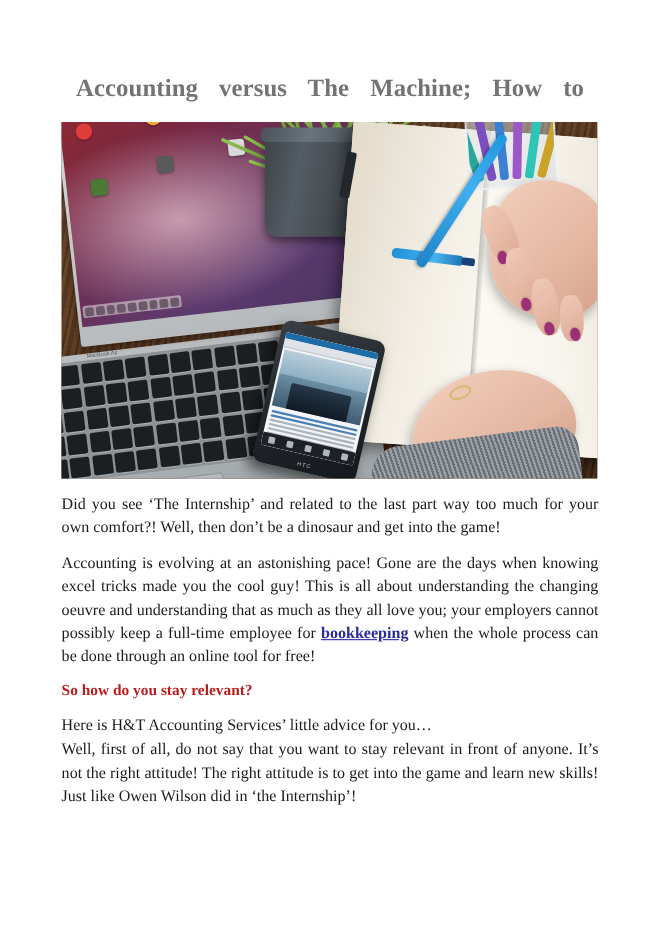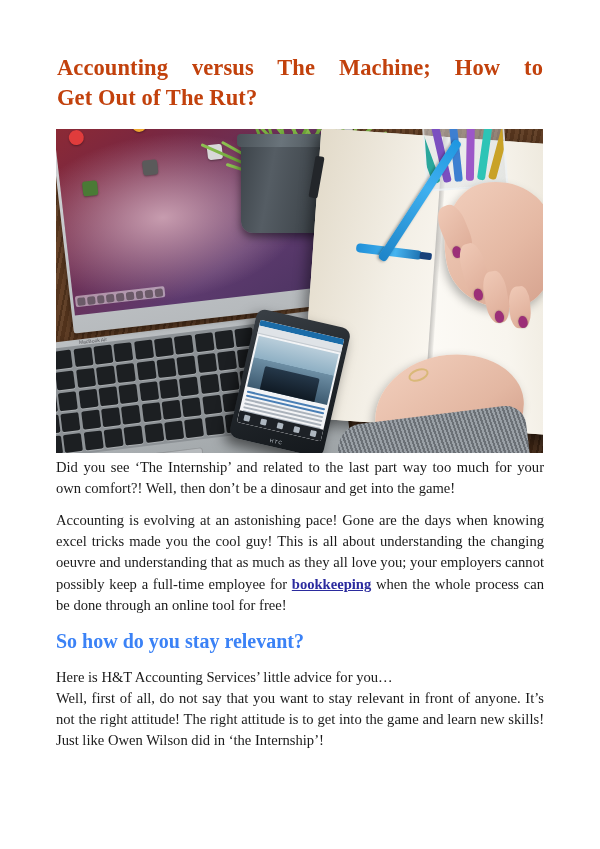--- a/index.html
+++ b/index.html
@@ -18,29 +18,29 @@
     position: relative;
     width: 600px;
     height: 849px;
     background: #ffffff;
     box-sizing: border-box;
     padding: 0 56px;
   }
 
   
   .article-title {
-    margin: 1px;
+    margin: 13px;
     padding-top: 52px;
     font-size: 22.5px;
     line-height: 1.33;
     font-weight: bold;
     text-align: justify;
     text-align-last: left;
     letter-spacing: 0.1px;
-    color: #c2410c;
+    color: #737373;
   }
   .article-title .ttl-line {
     display: block;
   }
   .article-title .ttl-line.justified {
     text-align: justify;
     text-align-last: justify;
   }
 
   
@@ -459,54 +459,53 @@
     bottom: 3px;
     text-align: center;
     font-size: 5px;
     color: #b9c0c7;
     font-family: "Liberation Sans", sans-serif;
     letter-spacing: 1px;
   }
 
   
   .body-copy {
-    padding-top: 4px;
+    padding-top: 14px;
   }
   p.para {
     margin: 0 0 11px 0;
     font-size: 14.6px;
     line-height: 1.45;
     text-align: justify;
     text-align-last: left;
     color: #1a1a1a;
   }
   p.para.last {
     margin-bottom: 0;
   }
   .subhead {
     margin: 0 0 11px 0;
-    font-size: 20px;
+    font-size: 14px;
     line-height: 1.45;
     font-weight: bold;
-    color: #3b82f6;
+    color: #b91c1c;
   }
   a.inline-link {
     color: #2b2b9e;
     font-weight: bold;
     text-decoration: underline;
   }
 </style>
 </head>
 <body>
 
 <div class="page">
 
   <h1 class="article-title">
     <span class="ttl-line justified">Accounting versus The Machine; How to</span>
-    <span class="ttl-line">Get Out of The Rut?</span>
   </h1>
 
   <div class="figure">
     <div class="photo">
 
       <div class="desk"></div>
       <div class="desk-light"></div>
 
       <div class="laptop-base">
         <div class="keyboard">

